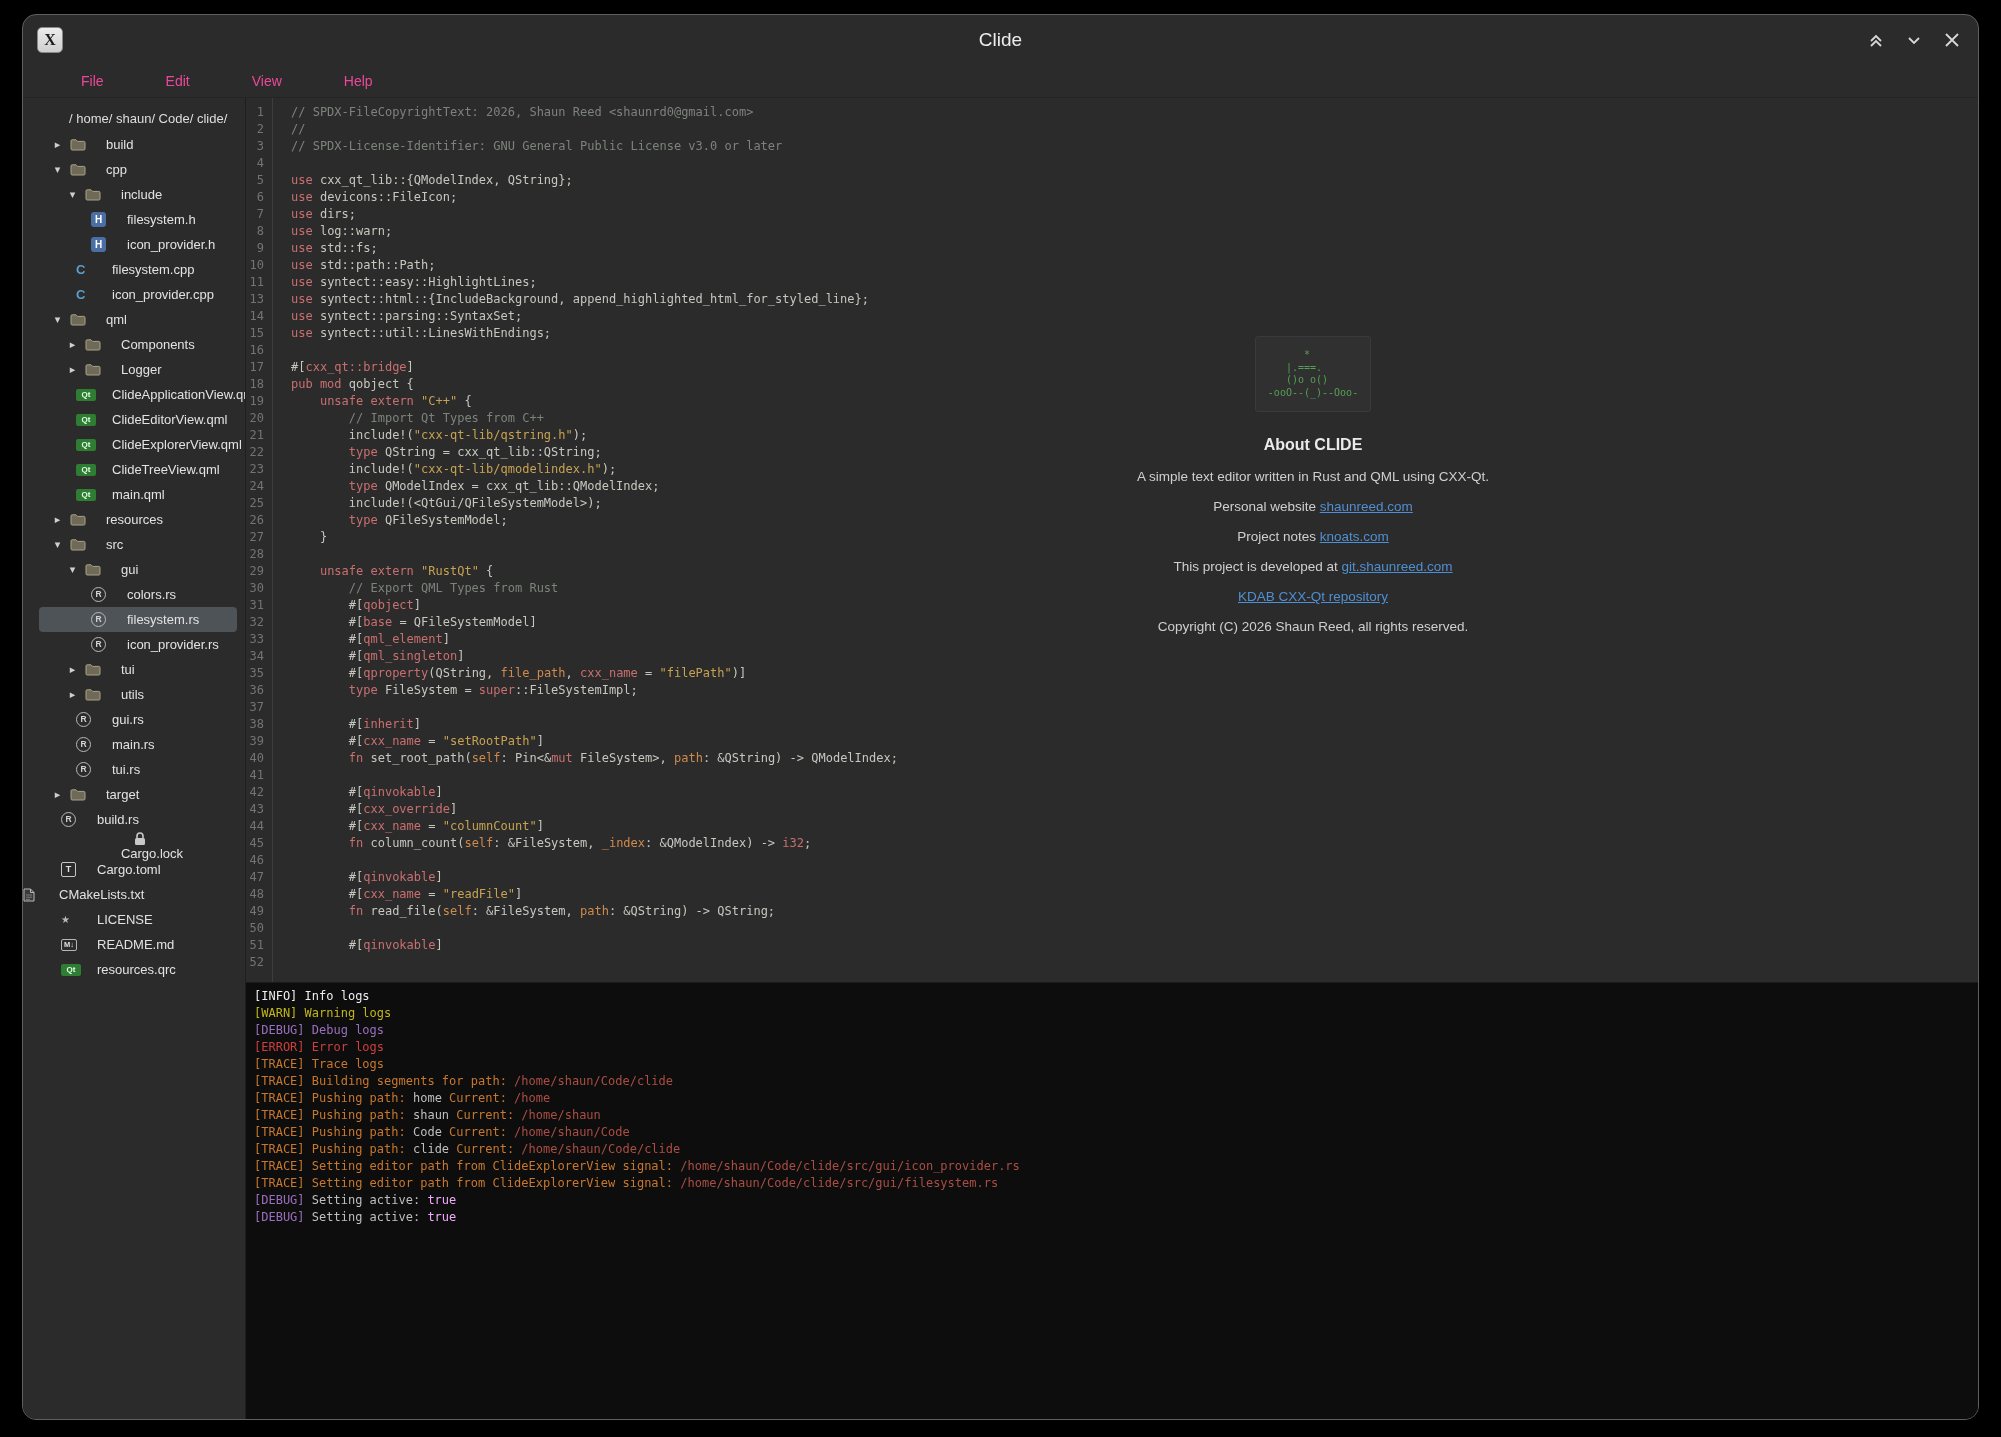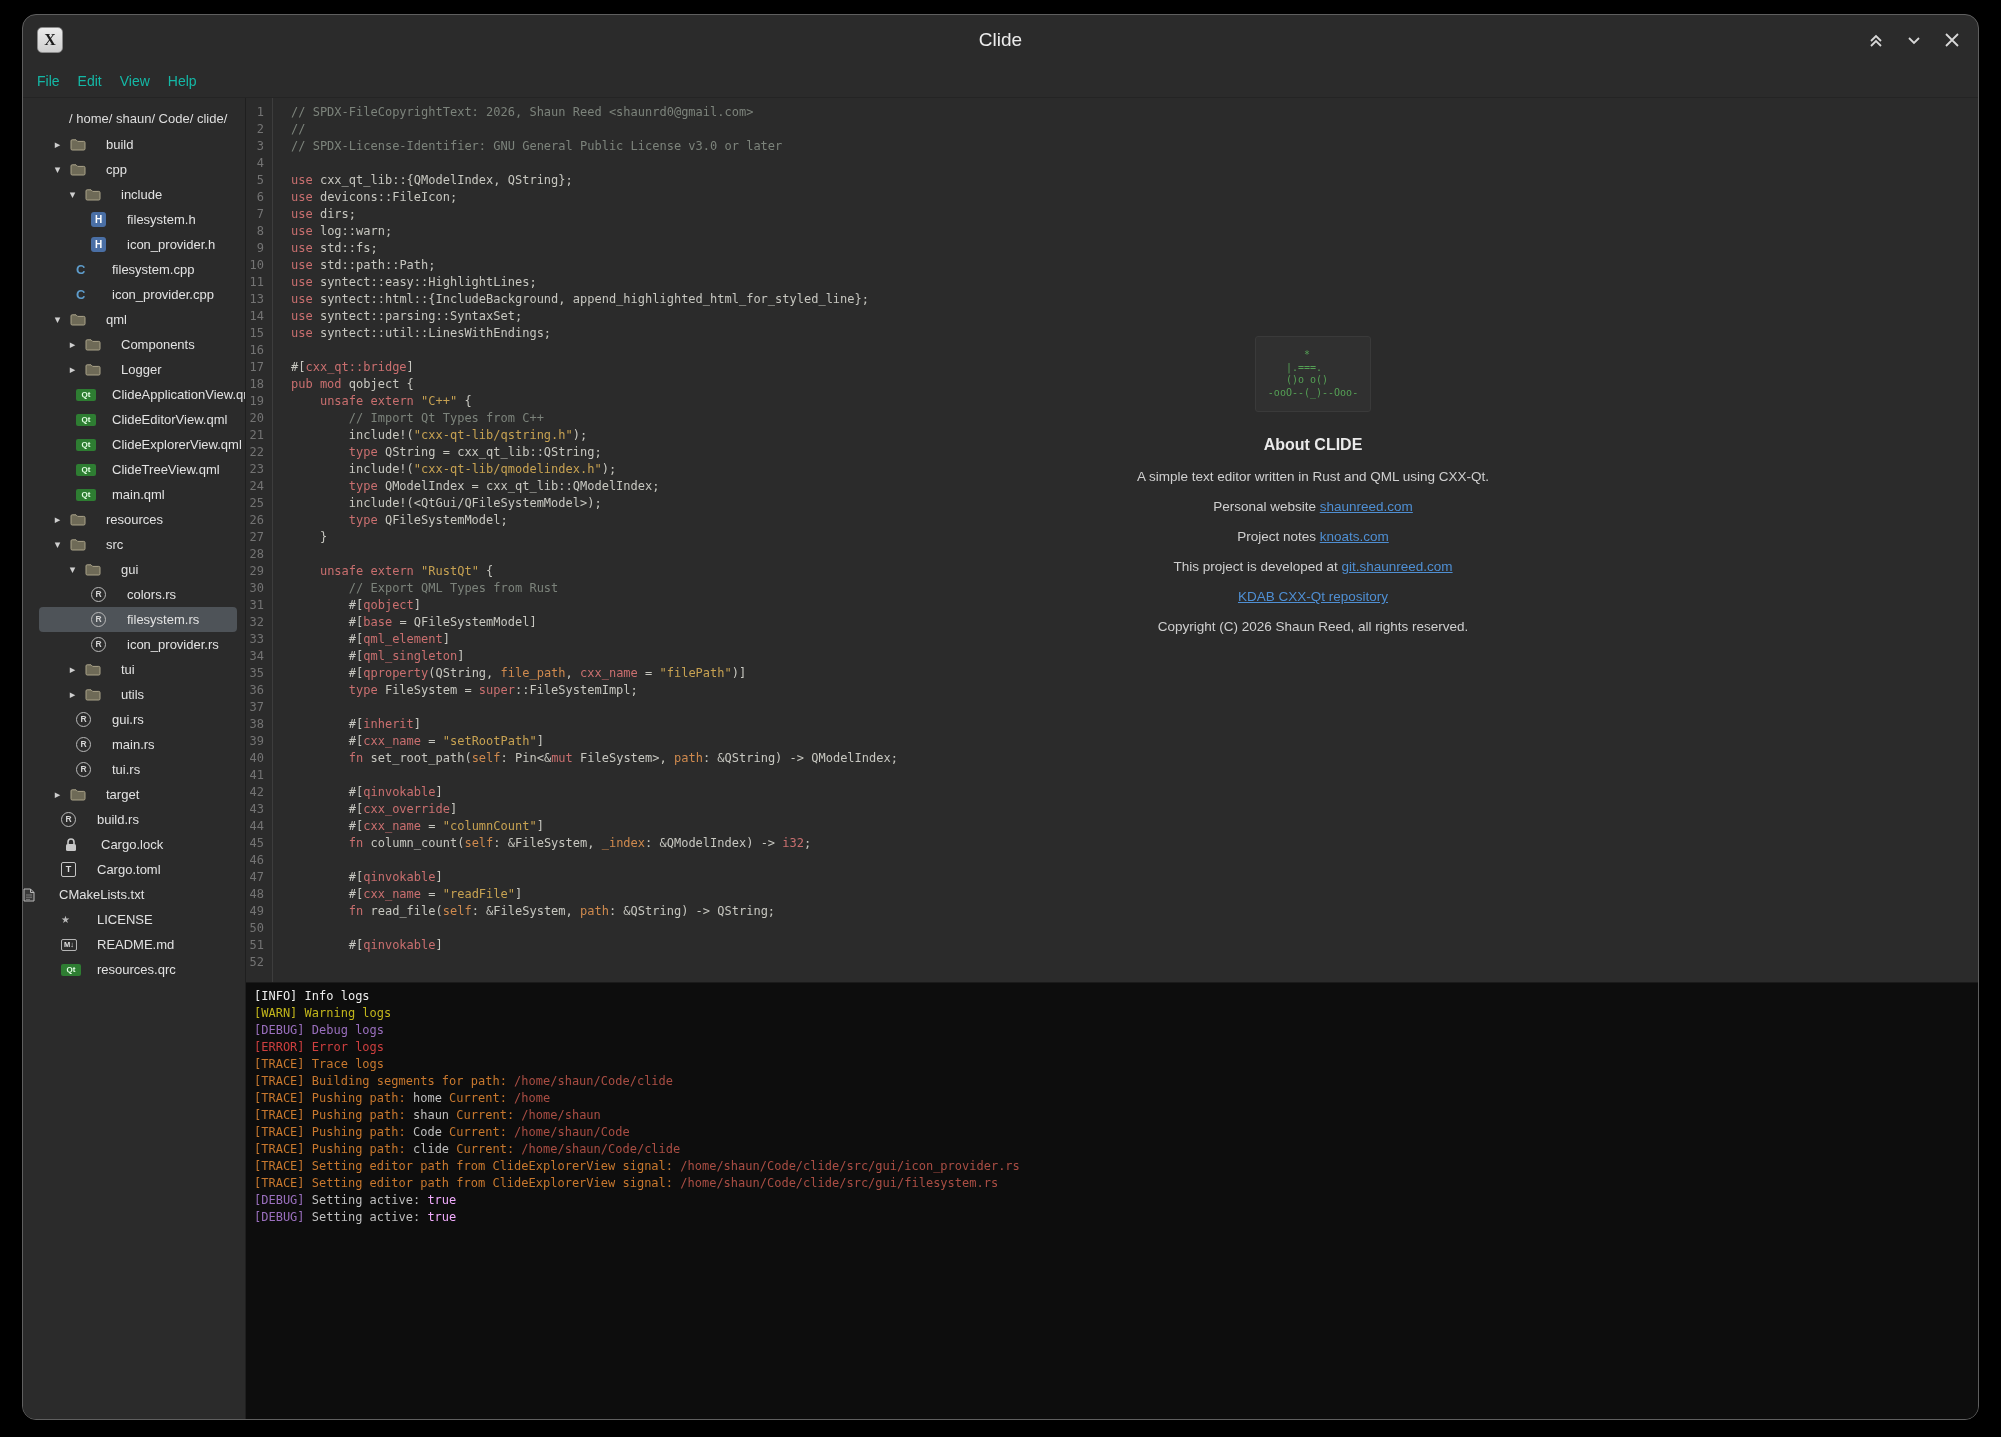--- a/index.html
+++ b/index.html
@@ -19,21 +19,21 @@
     background:linear-gradient(#ececec,#cfcfcf);border:1px solid #8a8a8a;box-sizing:border-box;
     display:flex;align-items:center;justify-content:center;
     font-family:"Liberation Serif",serif;font-weight:bold;font-size:16px;color:#1c1c1c;
   }
   .win-title{position:absolute;left:0;right:0;text-align:center;font-size:19px;color:#ececec;}
   .win-controls{position:absolute;right:14px;top:0;height:50px;display:flex;align-items:center;gap:14px;}
   .wbtn{width:24px;height:24px;display:flex;align-items:center;justify-content:center;cursor:default;}
   .wbtn svg{display:block;}
   
   .menubar{height:32px;flex:0 0 auto;display:flex;align-items:center;padding-left:6px;gap:2px;border-bottom:1px solid #242424;}
-  .menu-item{padding:4px 8px;font-size:14px;color:#14b8a6;border-radius:3px;}
+  .menu-item{padding:4px 8px;font-size:14px;color:#ec4899;border-radius:3px;margin-left:44px;}
   
   .content{flex:1;display:flex;min-height:0;}
   .sidebar{width:223px;flex:0 0 auto;border-right:1px solid #1f1f1f;padding-top:8px;overflow:hidden;background:#2b2b2b;box-sizing:border-box;}
   .tree-root{height:26px;line-height:26px;padding-left:46px;font-size:13px;color:#dedede;white-space:nowrap;}
   .trow{height:25px;display:flex;align-items:center;font-size:13px;color:#e2e2e2;white-space:nowrap;box-sizing:border-box;}
   .trow.selected{background:#4e5358;border-radius:4px;margin-right:8px;}
   .arrow{width:13px;margin-right:6px;font-size:11px;color:#cfcfcf;text-align:center;flex:0 0 auto;}
   .ticon{width:20px;flex:0 0 auto;display:flex;align-items:center;justify-content:flex-start;}
   .tlabel{margin-left:16px;}
   .ic-h{display:inline-block;width:15px;height:15px;background:#4a6fa5;color:#fff;font-size:10px;font-weight:bold;text-align:center;line-height:15px;border-radius:3px;}
@@ -319,21 +319,21 @@
               </svg>
             </span>
             <span class="tlabel">target</span>
           </div>
           <div class="trow" style="padding-left: 38px;">
             <span class="ticon">
               <span class="ic-rs">R</span>
             </span>
             <span class="tlabel">build.rs</span>
           </div>
-          <div class="trow" style="padding-left: 42px;">
+          <div class="trow" style="padding-left: 20px; flex-direction: column;">
             <span class="ticon">
               <svg width="12" height="14" viewBox="0 0 12 14">
                 <rect x="1" y="6" width="10" height="7" rx="1.5" fill="#c9c9c9"></rect>
                 <path d="M3 6 V4 a3 3 0 0 1 6 0 V6" fill="none" stroke="#c9c9c9" stroke-width="1.6"></path>
               </svg>
             </span>
             <span class="tlabel">Cargo.lock</span>
           </div>
           <div class="trow" style="padding-left: 38px;">
             <span class="ticon">

